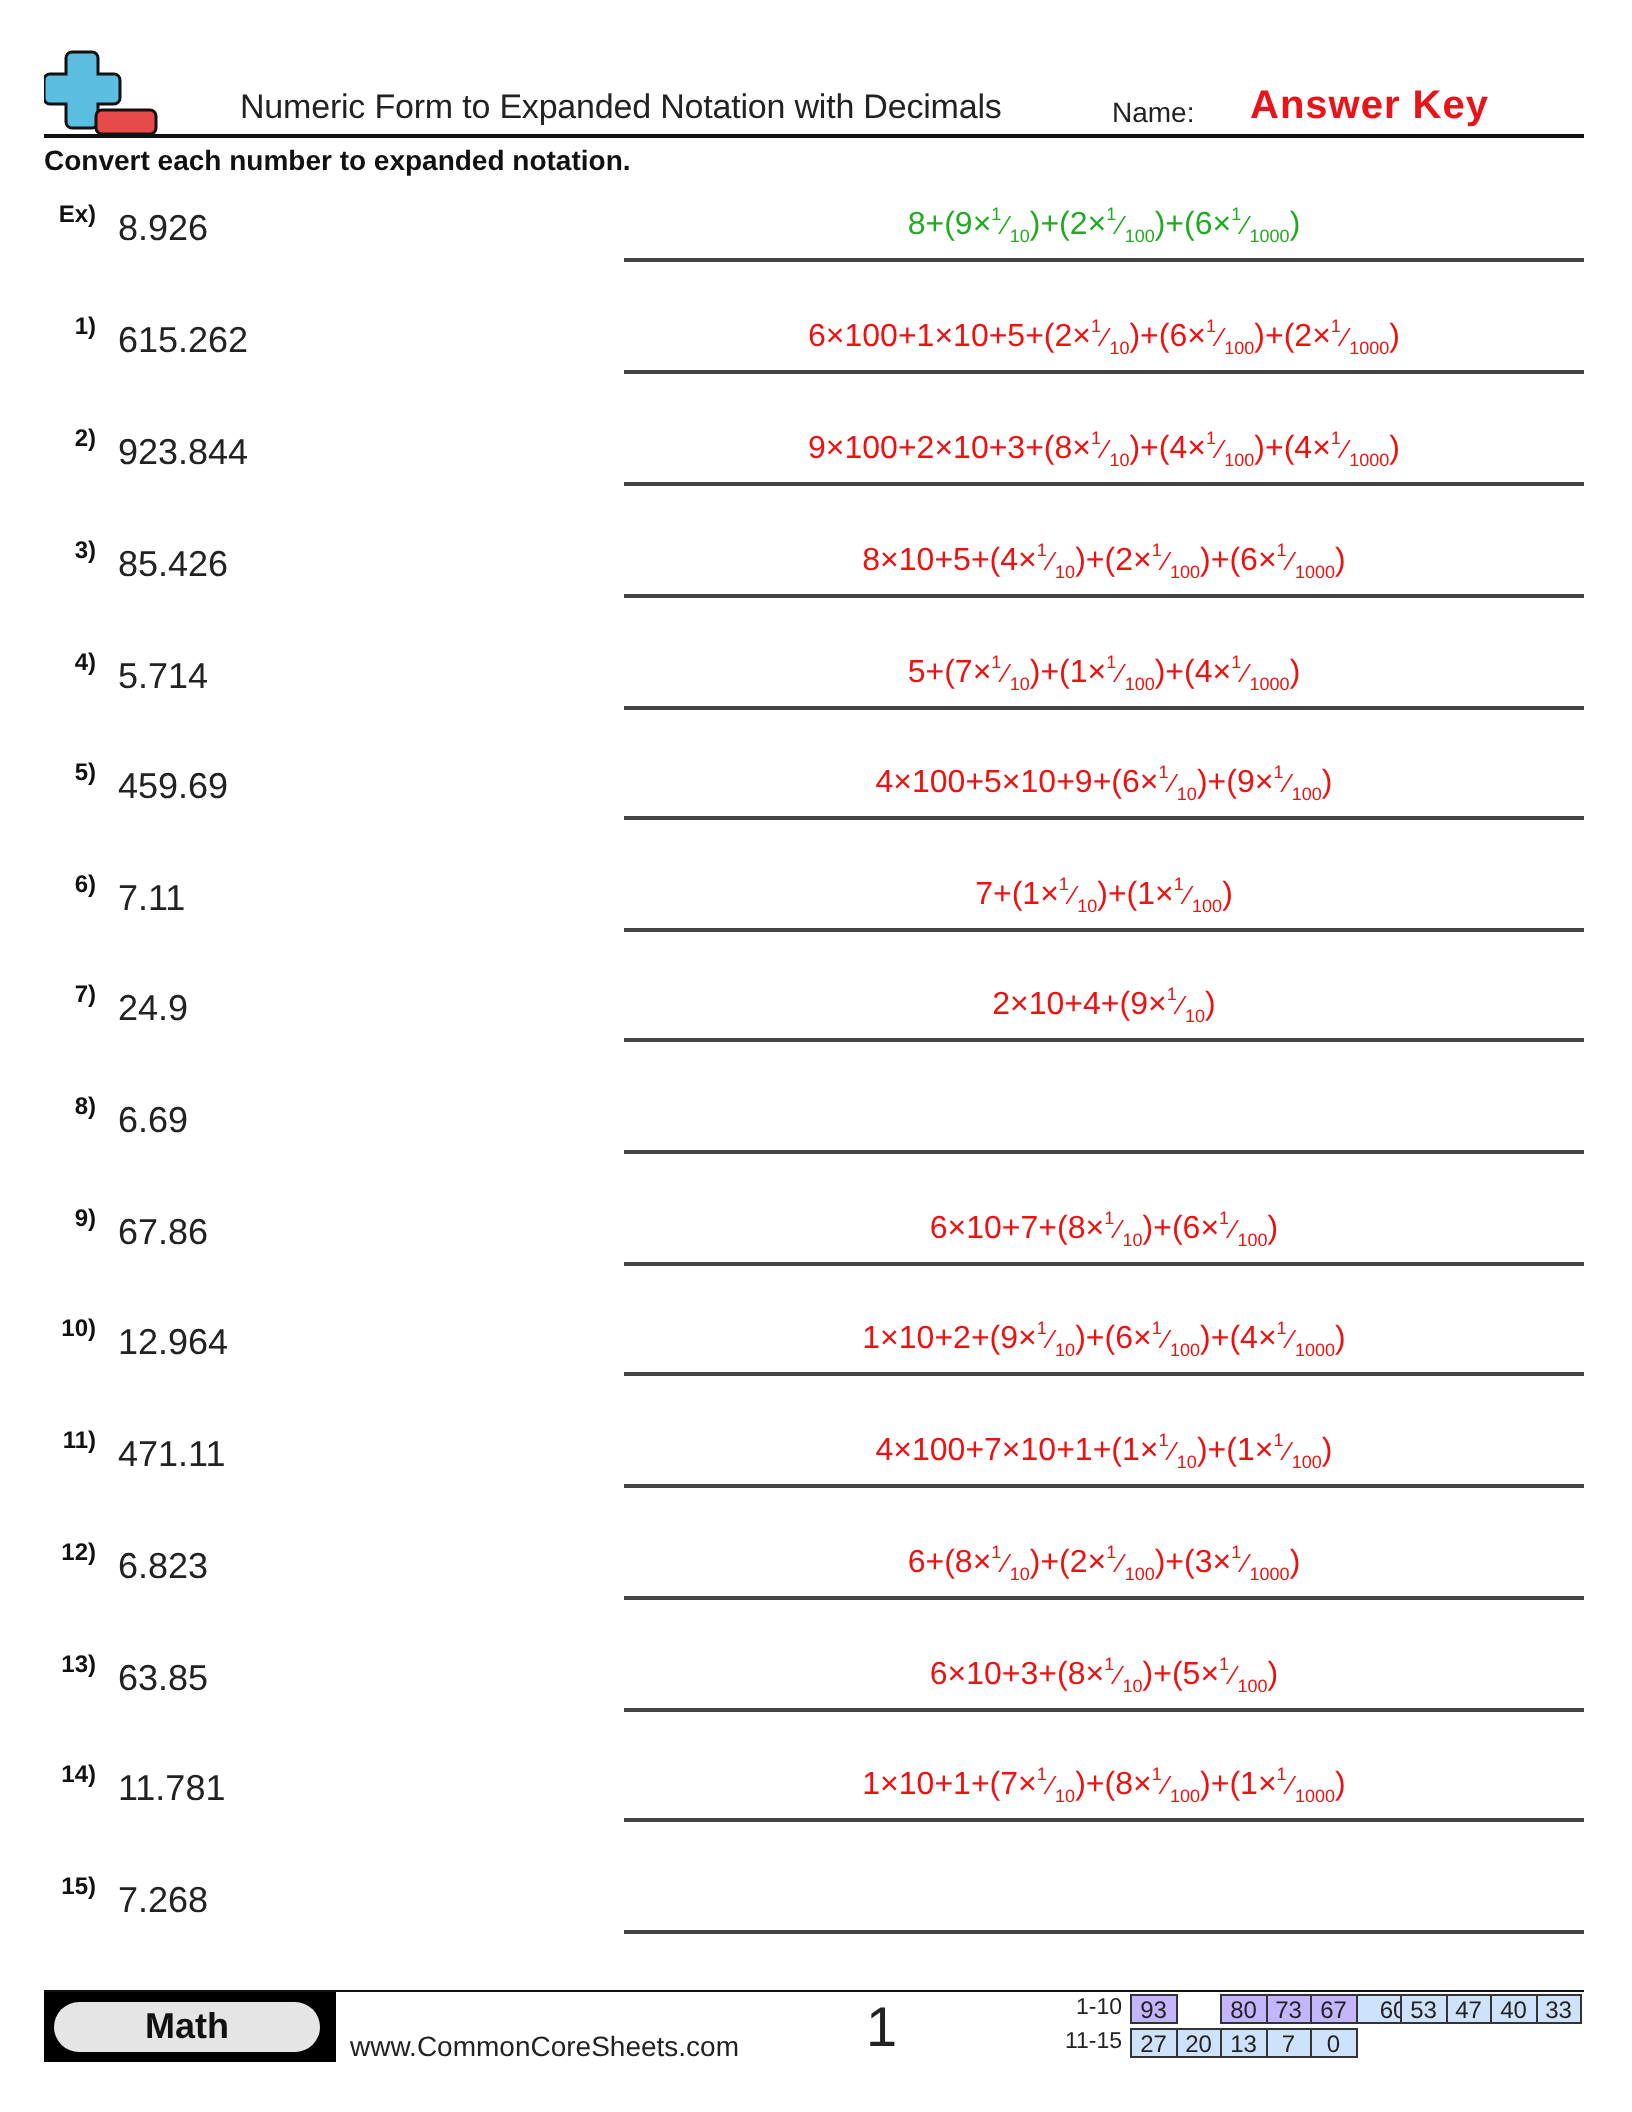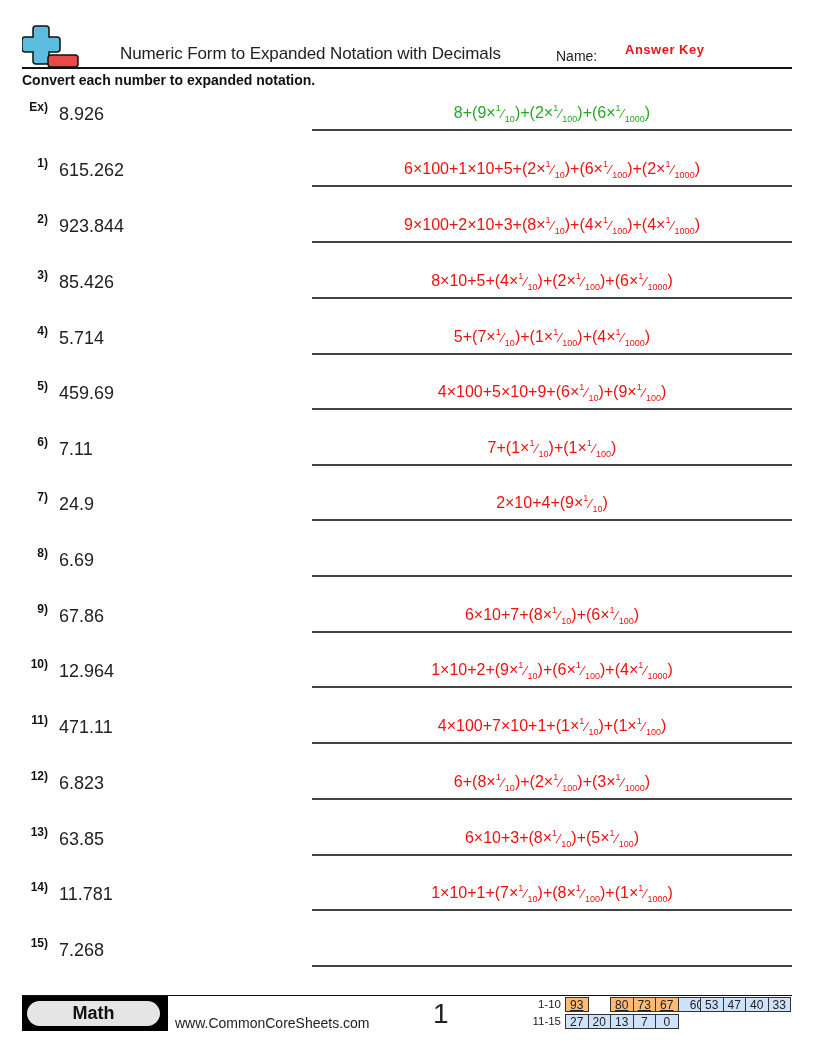--- a/index.html
+++ b/index.html
@@ -1,40 +1,40 @@
 <!DOCTYPE html>
 <html><head>
 <meta charset="utf-8">
 <style>
   html, body { margin:0; padding:0; background:#fff; }
   body { width:816px; height:1056px; position:relative; overflow:hidden; font-family:"Liberation Sans", sans-serif; color:#111; }
   .logo { position:absolute; left:22px; top:24px; width:58px; height:44px; }
   .title { position:absolute; left:120px; top:44px; font-size:17px; color:#222; font-family:"Liberation Sans", sans-serif; letter-spacing:-0.1px; }
   .name-label { position:absolute; left:556px; top:48px; font-size:14px; color:#222; }
-  .answer-key { position:absolute; left:625px; top:42px; font-size:13px; font-weight:bold; color:#e8141a; letter-spacing:0.5px; }
+  .answer-key { position:absolute; left:625px; top:42px; font-size:20px; font-weight:bold; color:#e8141a; letter-spacing:0.5px; }
   .header-rule { position:absolute; left:22px; top:67px; width:770px; height:2px; background:#111; }
   .instructions { position:absolute; left:22px; top:72px; font-size:14px; font-weight:bold; color:#111; }
   .row { position:absolute; left:0; width:816px; height:40px; }
   .row .num { position:absolute; left:22px; top:0; width:26px; text-align:right; font-size:12px; font-weight:bold; }
   .row .value { position:absolute; left:59px; top:4px; font-size:18px; color:#222; }
   .row .answer { position:absolute; left:312px; width:480px; top:4px; text-align:center; font-size:16px; color:#ee1111; white-space:nowrap; }
   .row .answer.example { color:#22aa22; }
   .row .rule { position:absolute; left:312px; width:480px; top:29px; height:2px; background:#444; }
   .frac { display:inline-block; position:relative; }
   .frac sup { font-size:9px; vertical-align:7px; line-height:0; }
   .frac .slash { font-size:13px; margin:0 1px; }
   .frac sub { font-size:9px; vertical-align:-4px; line-height:0; }
   .footer-top { position:absolute; left:22px; top:995px; width:770px; height:1px; background:#111; }
   .math-block { position:absolute; left:22px; top:996px; width:146px; height:35px; background:#000; }
   .math-pill { position:absolute; left:5px; top:5px; width:133px; height:25px; background:#e5e5e5; border-radius:14px; text-align:center; font-weight:bold; font-size:18px; line-height:25px; color:#111; }
   .site { position:absolute; left:175px; top:1015px; font-size:14px; color:#222; }
   .page-num { position:absolute; left:433px; top:998px; font-size:28px; color:#222; }
   .score-label { position:absolute; font-size:11.5px; text-align:right; width:40px; color:#222; }
   .score-cell { position:absolute; height:15px; border:1px solid #333; font-size:12px; text-align:center; line-height:15px; color:#222; box-sizing:border-box; }
-  .score-cell.white { background:#fdba74;text-decoration:underline; }
+  .score-cell.white { background:#c4b5fd; }
   .score-cell.blue { background:#cfe2fb; }
 </style>
 </head>
 <body>
 
 <svg class="logo" viewBox="0 0 58 44" width="58" height="44">
   <path d="M14 2 h10 a3 3 0 0 1 3 3 v8 h8 a3 3 0 0 1 3 3 v9 a3 3 0 0 1 -3 3 h-8 v9 a3 3 0 0 1 -3 3 h-10 a3 3 0 0 1 -3 -3 v-9 h-8 a3 3 0 0 1 -3 -3 v-9 a3 3 0 0 1 3 -3 h8 v-8 a3 3 0 0 1 3 -3 z" fill="#5bbde0" stroke="#111" stroke-width="1.5"></path>
   <rect x="26" y="31" width="30" height="12" rx="3" fill="#e84a4a" stroke="#111" stroke-width="1.5"></rect>
 </svg>
 

